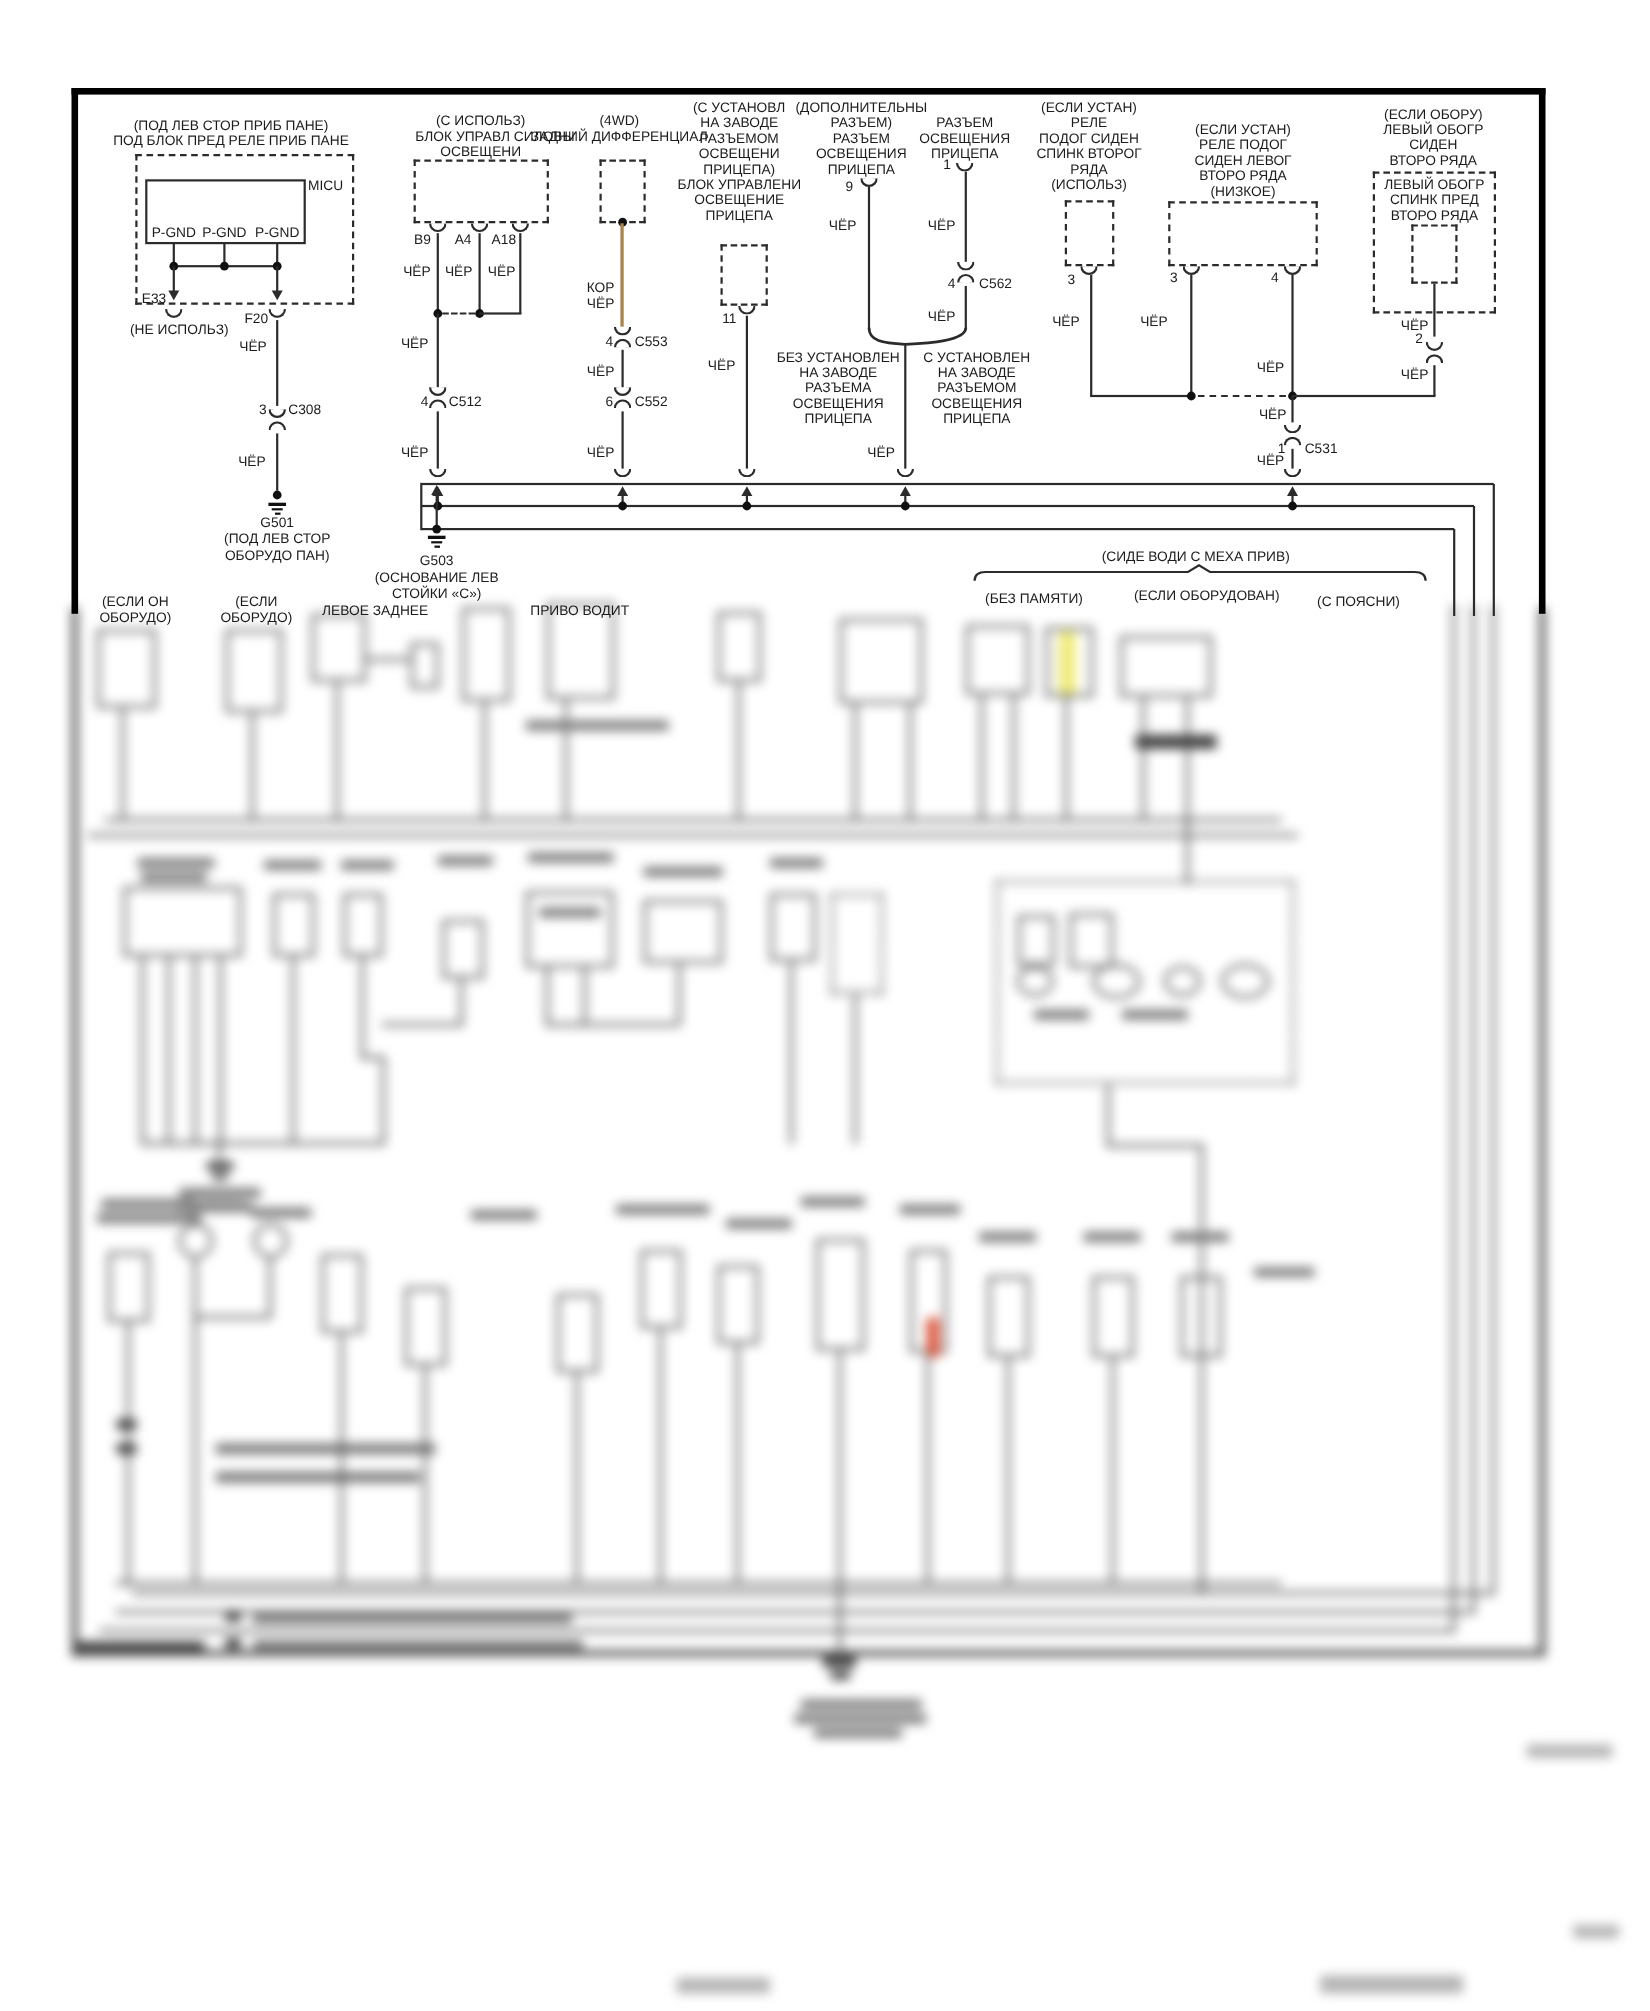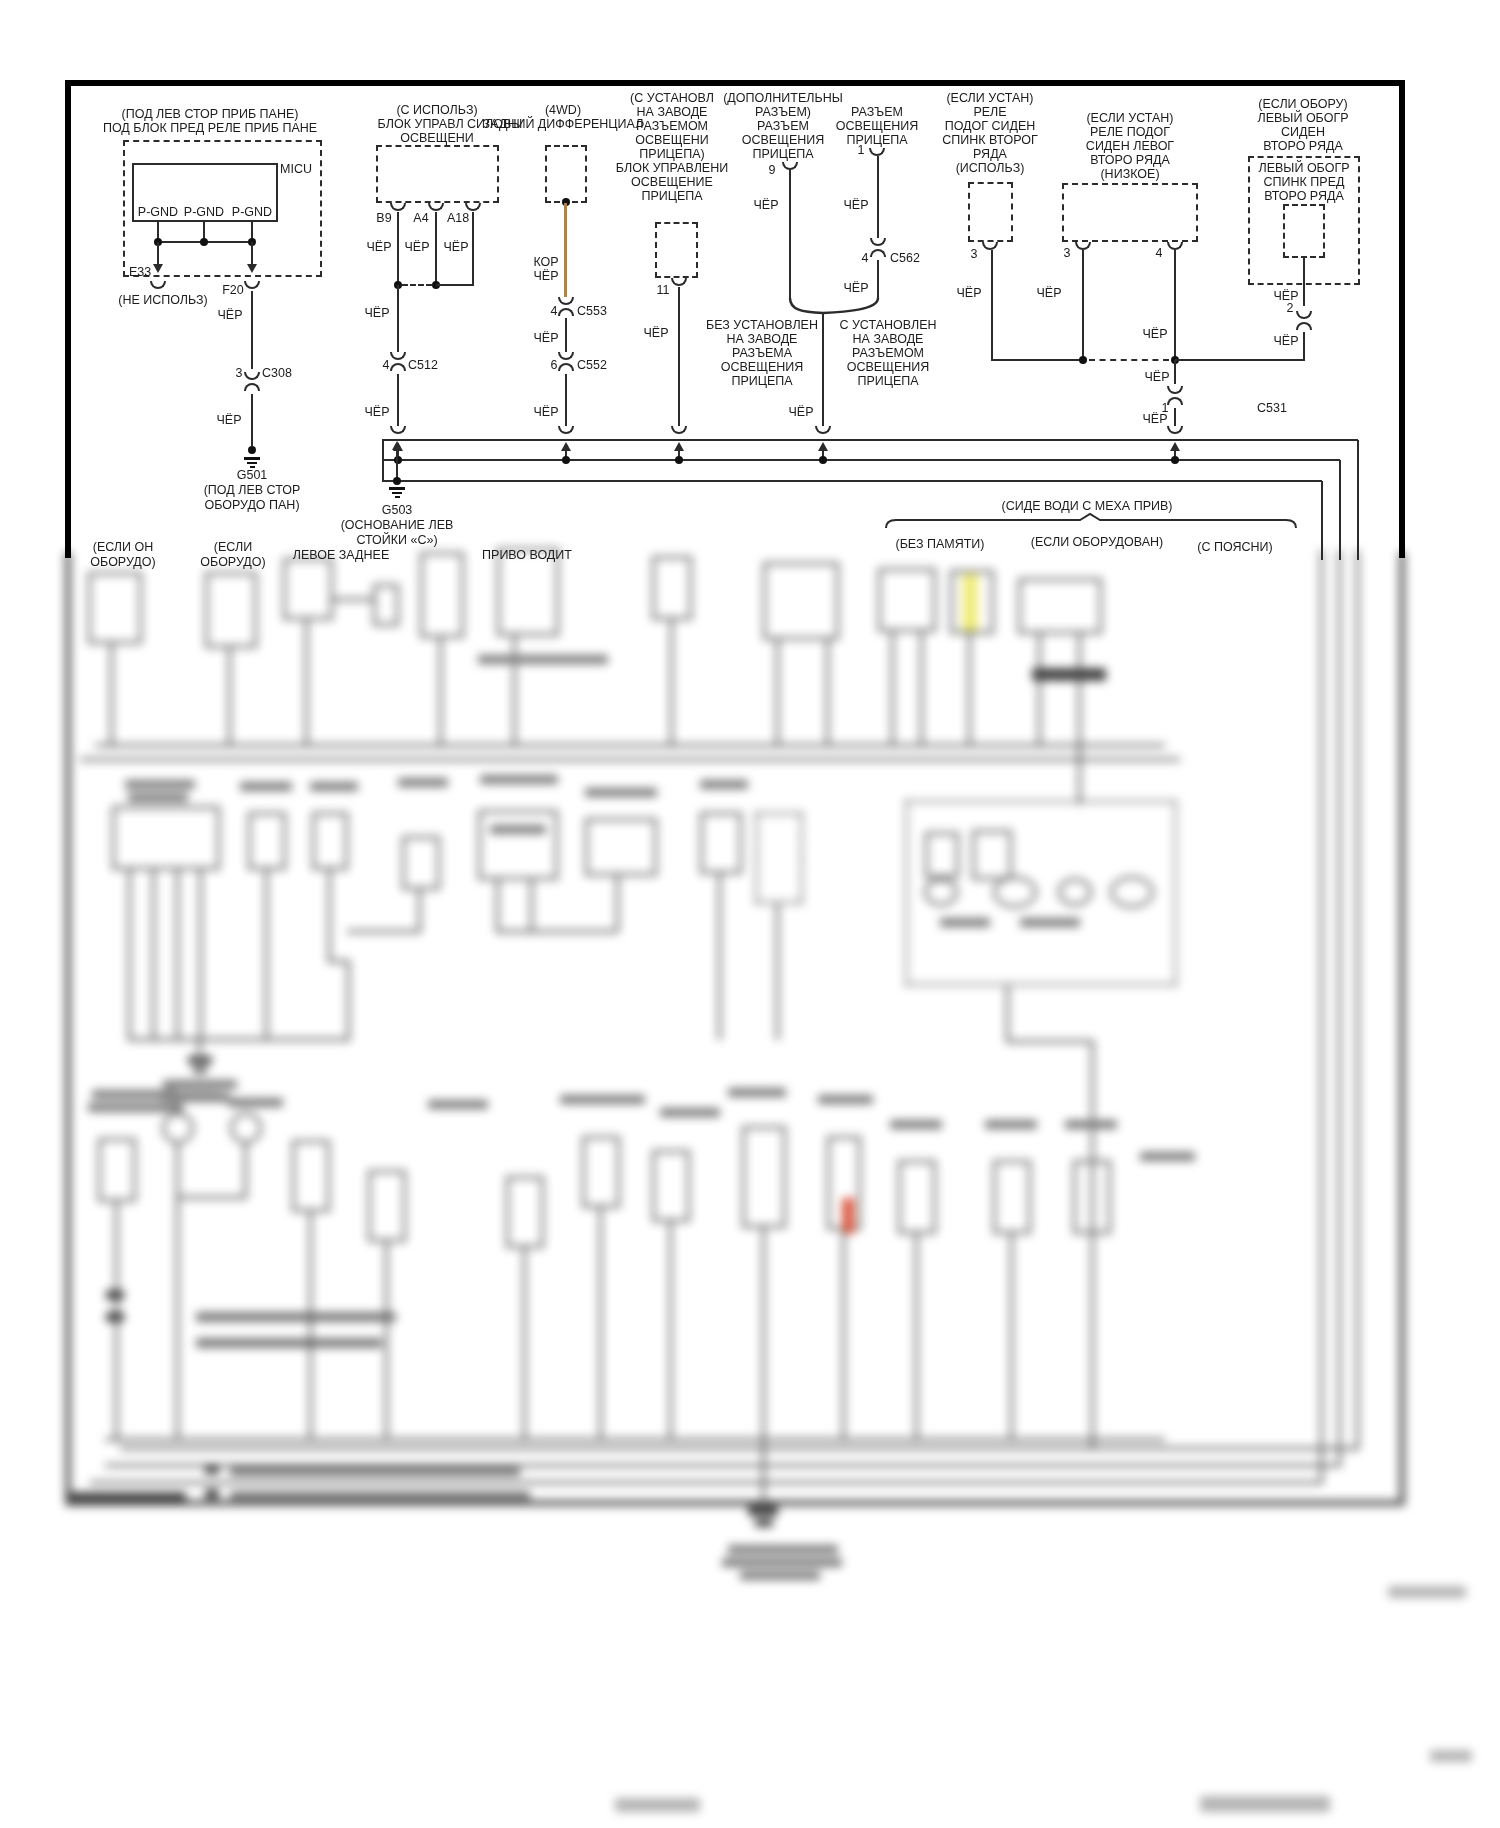--- a/index.html
+++ b/index.html
@@ -381,21 +381,21 @@
     <div class="t" style="left:1155px;top:334px">ЧЁР</div>
     <div class="dot" style="left:1083px;top:360px"></div>
     <div class="dot" style="left:1175px;top:360px"></div>
     <div class="hd" style="left:1089px;top:359px;width:80px"></div>
     <div class="hw" style="left:1175px;top:359px;width:130px"></div>
     <div class="vw" style="left:1174px;top:360px;height:24px"></div>
     <div class="t" style="left:1157px;top:377px">ЧЁР</div>
     <div class="cup" style="left:1175px;top:386px"></div>
     <div class="arc" style="left:1175px;top:397px"></div>
     <div class="t" style="left:1165px;top:408px">1</div>
-    <div class="t" style="left:1272px;top:408px">C531</div>
+    <div class="t" style="left:1201px;top:408px">C531</div>
     <div class="vw" style="left:1174px;top:408px;height:18px"></div>
     <div class="t" style="left:1155px;top:419px">ЧЁР</div>
 
     <div class="t" style="left:1303px;top:104px">(ЕСЛИ ОБОРУ)</div>
     <div class="t" style="left:1303px;top:118px">ЛЕВЫЙ ОБОГР</div>
     <div class="t" style="left:1303px;top:132px">СИДЕН</div>
     <div class="t" style="left:1303px;top:146px">ВТОРО РЯДА</div>
     <div class="db" style="left:1248px;top:156px;width:112px;height:129px"></div>
     <div class="t" style="left:1304px;top:168px">ЛЕВЫЙ ОБОГР</div>
     <div class="t" style="left:1304px;top:182px">СПИНК ПРЕД</div>

